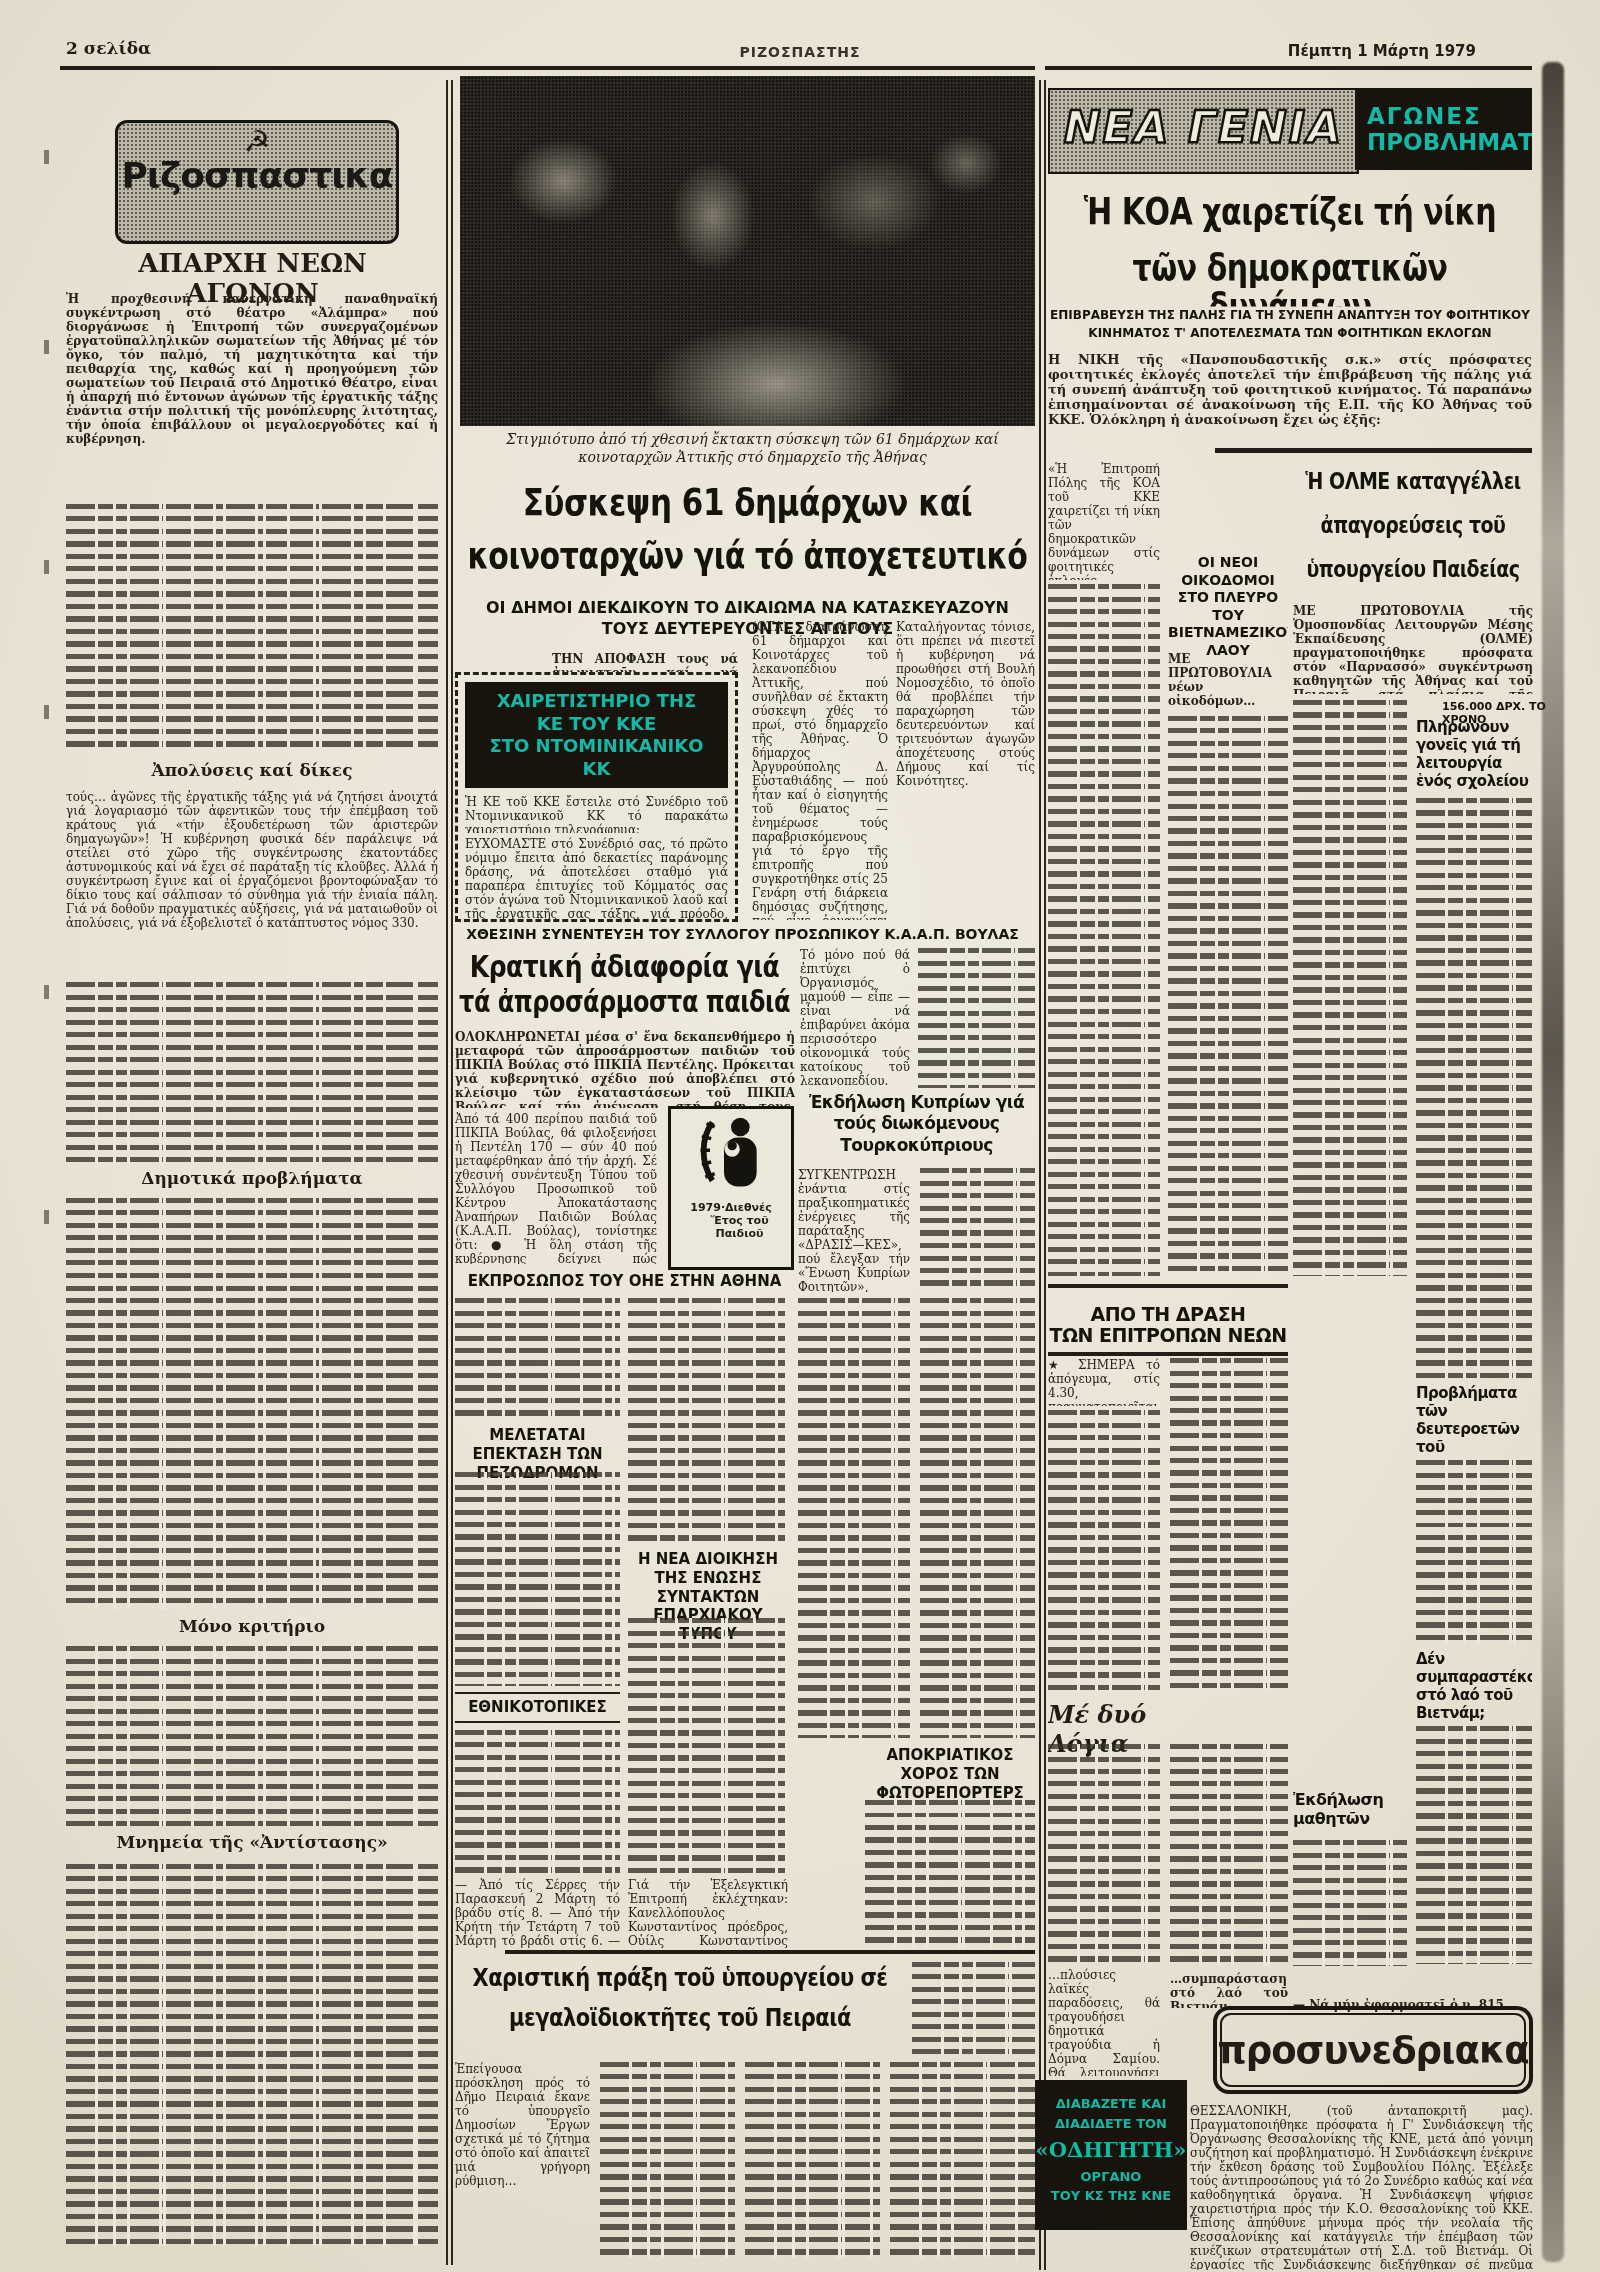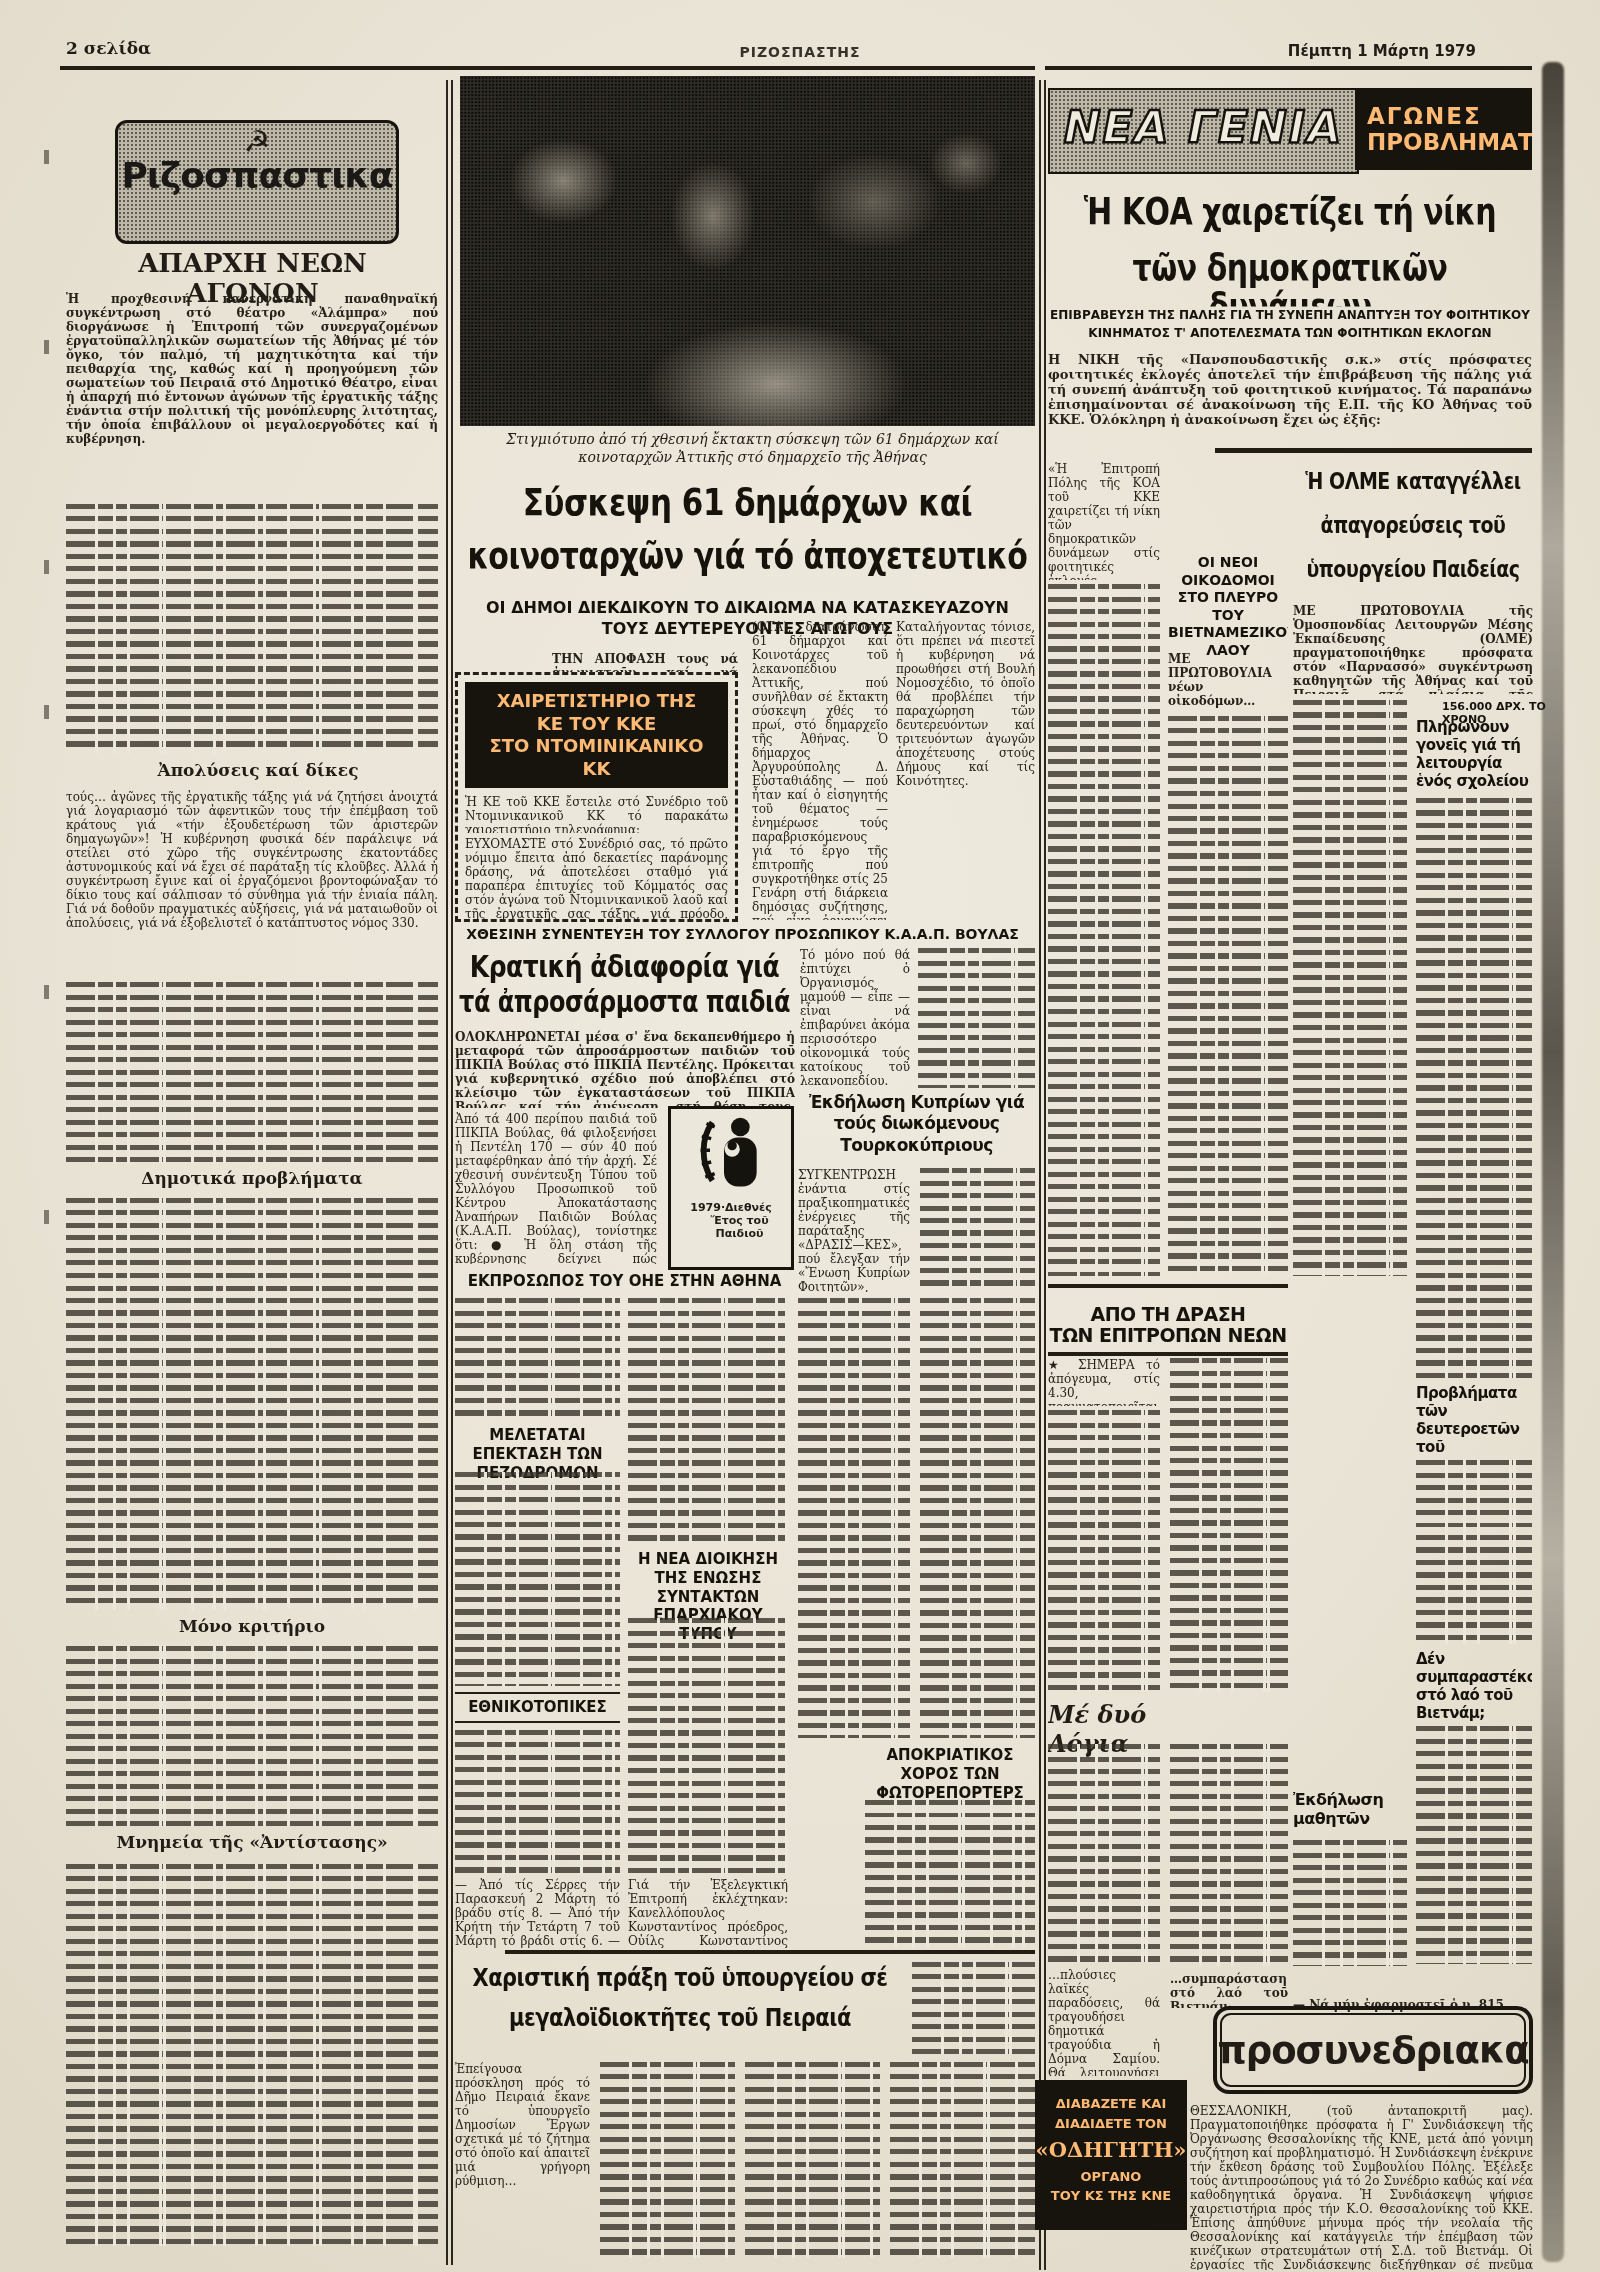--- a/index.html
+++ b/index.html
@@ -32,21 +32,21 @@
   .photo{background-color:#2e2b25;background-image:
       radial-gradient(ellipse 90px 70px at 18% 30%, rgba(216,207,187,.55), transparent 60%),
       radial-gradient(ellipse 70px 90px at 44% 40%, rgba(216,207,187,.5), transparent 60%),
       radial-gradient(ellipse 110px 80px at 72% 36%, rgba(200,192,172,.38), transparent 60%),
       radial-gradient(ellipse 200px 95px at 55% 88%, rgba(224,216,197,.6), transparent 65%),
       radial-gradient(ellipse 60px 50px at 88% 25%, rgba(205,196,176,.4), transparent 60%),
       radial-gradient(rgba(0,0,0,.8) 1px, transparent 1.4px);
       background-size:auto,auto,auto,auto,auto,3.5px 3.5px;}
   .dither{background-color:#bdb7a8;background-image:radial-gradient(#615c52 1.1px, transparent 1.35px);
       background-size:4px 4px;}
-  .blackbox{background:#17140e;color:#fdba74;}
+  .blackbox{background:#17140e;color:#14b8a6;}
   .dash{border:3px dashed #24201a;}
   .caption{font-style:italic;}
   .tornedge{background:linear-gradient(180deg, rgba(43,39,31,.85), rgba(43,39,31,.3) 22%,
       rgba(43,39,31,.75) 45%, rgba(43,39,31,.25) 68%, rgba(43,39,31,.7) 88%, rgba(43,39,31,.4));
       filter:blur(1.2px);border-radius:8px;}
   .mark{background:#2a261e;opacity:.55;}
 </style>
 </head>
 <body>
 
@@ -65,21 +65,21 @@
   <div class="abs mark" style="left:44px;top:985px;width:5px;height:14px;"></div>
   <div class="abs mark" style="left:44px;top:1210px;width:5px;height:14px;"></div>
 
   <div class="abs dither" style="left:115px;top:120px;width:278px;height:118px;border:3px solid #17150f;border-radius:12px;text-align:center;">
     <div class="sans" style="font-size:30px;line-height:30px;margin-top:4px;">☭</div>
     <div class="sans b" style="font-size:36px;letter-spacing:-1px;color:#1b1915;margin-top:-2px;">Ριζοσπαστικα</div>
   </div>
   <div class="abs serif b ctr" style="left:70px;top:248px;width:365px;font-size:26px;">ΑΠΑΡΧΗ ΝΕΩΝ ΑΓΩΝΩΝ</div>
   <div class="abs body lede" style="left:66px;top:292px;width:372px;height:206px;">Ἡ προχθεσινή πανεργατική παναθηναϊκή συγκέντρωση στό θέατρο «Ἀλάμπρα» πού διοργάνωσε ἡ Ἐπιτροπή τῶν συνεργαζομένων ἐργατοϋπαλληλικῶν σωματείων τῆς Ἀθήνας μέ τόν ὄγκο, τόν παλμό, τή μαχητικότητα καί τήν πειθαρχία της, καθώς καί ἡ προηγούμενη τῶν σωματείων τοῦ Πειραιᾶ στό Δημοτικό Θέατρο, εἶναι ἡ ἀπαρχή πιό ἔντονων ἀγώνων τῆς ἐργατικῆς τάξης ἐνάντια στήν πολιτική τῆς μονόπλευρης λιτότητας, τήν ὁποία ἐπιβάλλουν οἱ μεγαλοεργοδότες καί ἡ κυβέρνηση.</div>
   <div class="abs fx" style="left:66px;top:504px;width:372px;height:250px;"></div>
-  <div class="abs subhead" style="left:72px;top:760px;width:372px;">Ἀπολύσεις καί δίκες</div>
+  <div class="abs subhead" style="left:66px;top:760px;width:372px;">Ἀπολύσεις καί δίκες</div>
   <div class="abs body" style="left:66px;top:790px;width:372px;height:186px;">τούς… ἀγῶνες τῆς ἐργατικῆς τάξης γιά νά ζητήσει ἀνοιχτά γιά λογαριασμό τῶν ἀφεντικῶν τους τήν ἐπέμβαση τοῦ κράτους γιά «τήν ἐξουδετέρωση τῶν ἀριστερῶν δημαγωγῶν»! Ἡ κυβέρνηση φυσικά δέν παράλειψε νά στείλει στό χῶρο τῆς συγκέντρωσης ἑκατοντάδες ἀστυνομικούς καί νά ἔχει σέ παράταξη τίς κλοῦβες. Ἀλλά ἡ συγκέντρωση ἔγινε καί οἱ ἐργαζόμενοι βροντοφώναξαν τό δίκιο τους καί σάλπισαν τό σύνθημα γιά τήν ἑνιαία πάλη. Γιά νά δοθοῦν πραγματικές αὐξήσεις, γιά νά ματαιωθοῦν οἱ ἀπολύσεις, γιά νά ἐξοβελιστεῖ ὁ κατάπτυστος νόμος 330.</div>
   <div class="abs fx" style="left:66px;top:982px;width:372px;height:182px;"></div>
   <div class="abs subhead" style="left:66px;top:1168px;width:372px;">Δημοτικά προβλήματα</div>
   <div class="abs fx" style="left:66px;top:1198px;width:372px;height:412px;"></div>
   <div class="abs subhead" style="left:66px;top:1616px;width:372px;">Μόνο κριτήριο</div>
   <div class="abs fx" style="left:66px;top:1646px;width:372px;height:180px;"></div>
   <div class="abs subhead" style="left:66px;top:1832px;width:372px;">Μνημεία τῆς «Ἀντίστασης»</div>
   <div class="abs fx" style="left:66px;top:1864px;width:372px;height:382px;"></div>
 
   <div class="abs vrule" style="left:446px;top:80px;height:2185px;"></div>

